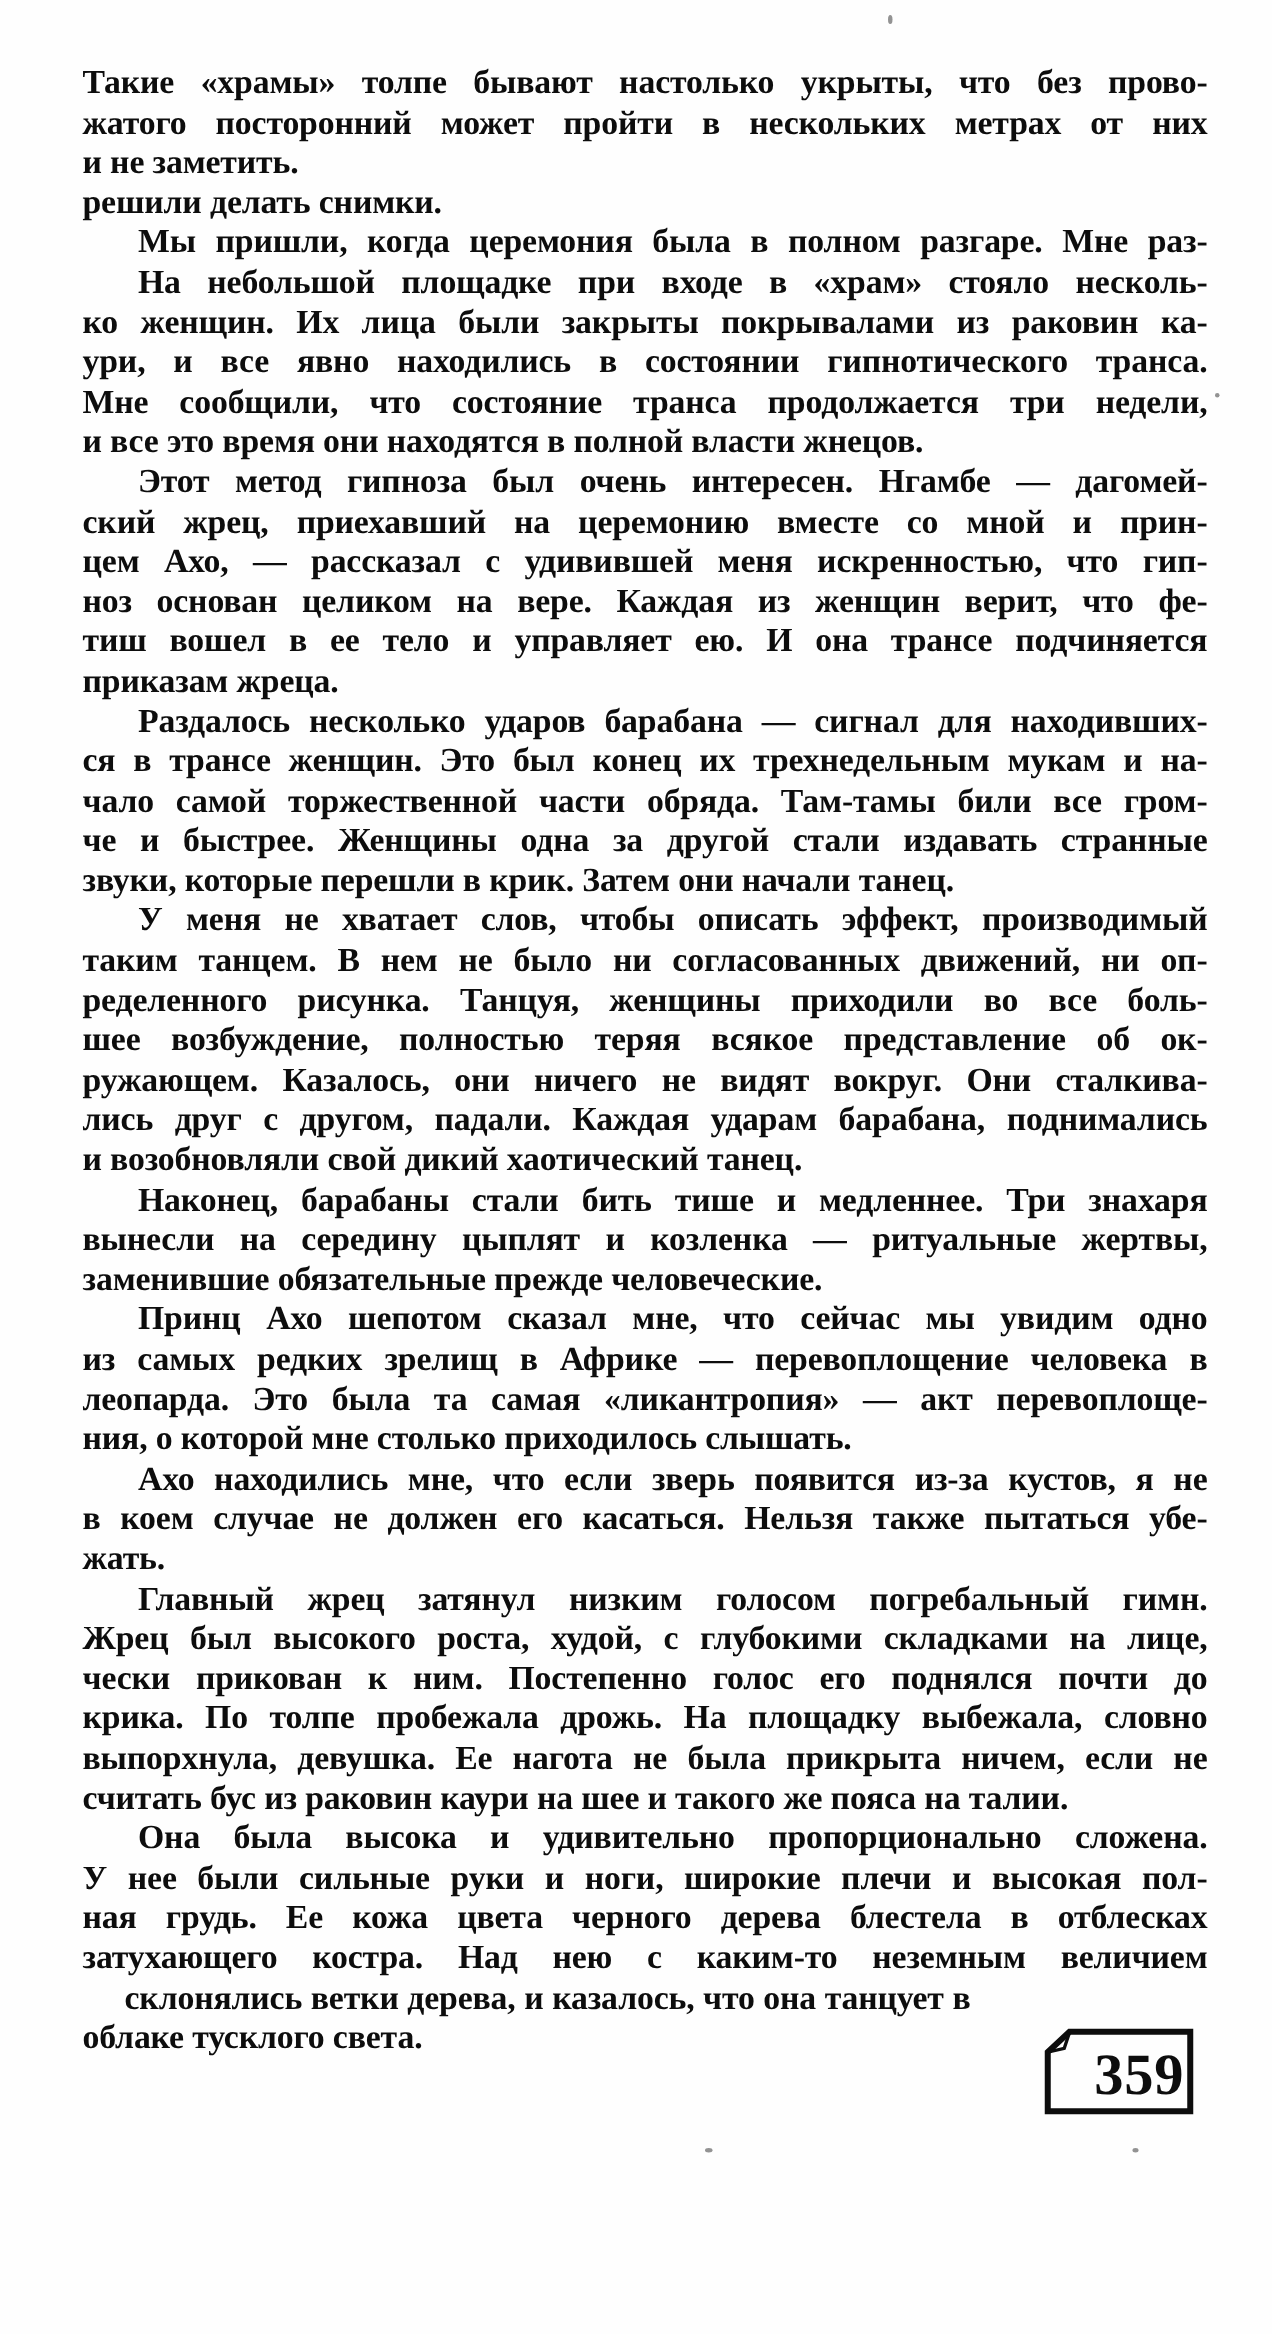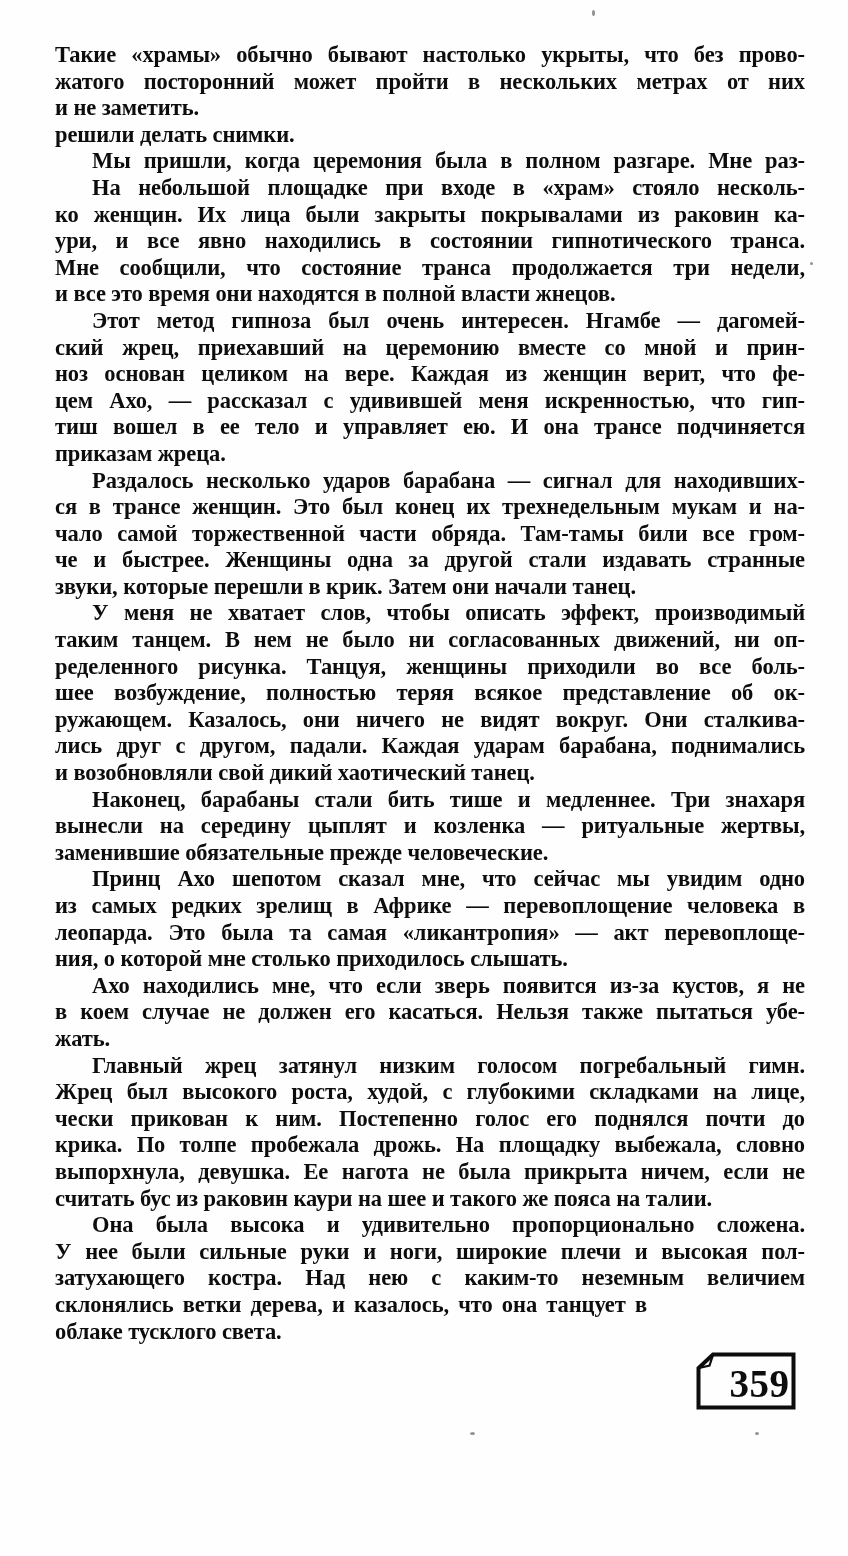--- a/index.html
+++ b/index.html
@@ -30,20 +30,21 @@
     text-align: justify;
     text-align-last: justify;
     white-space: normal;
     min-height: 26.6px;
   }
   .line.indent { text-indent: 37px; }
   .line.last { text-align-last: left; }
   
   .paragraph:last-child .line:nth-last-child(2) {
     padding-right: 158px;
+    margin-left: 28px;
   }
   .page-number-box {
     position: absolute;
     left: 696px; top: 1352px;
     width: 115px; height: 58px;
   }
   .page-number-box svg { position: absolute; left: 0; top: 0; }
   .page-number {
     position: absolute;
     left: 12px; right: 0; top: 4px; bottom: 0;
@@ -57,40 +58,40 @@
   
   .speck { position: absolute; background: #3a3a3a; border-radius: 50%; opacity: .55; }
 </style>
 </head>
 <body>
 
 <div class="page">
 
   <div class="text-column" id="text-column">
       <div class="paragraph">
-        <div class="line">Такие «храмы» обычно бывают настолько укрыты, что без прово-</div>
+        <div class="line">Такие «храмы» толпе бывают настолько укрыты, что без прово-</div>
         <div class="line">жатого посторонний может пройти в нескольких метрах от них</div>
         <div class="line last">и не заметить.</div>
       </div>
       <div class="paragraph">
         <div class="line last">решили делать снимки.</div>
         <div class="line indent">Мы пришли, когда церемония была в полном разгаре. Мне раз-</div>
       </div>
       <div class="paragraph">
         <div class="line indent">На небольшой площадке при входе в «храм» стояло несколь-</div>
         <div class="line">ко женщин. Их лица были закрыты покрывалами из раковин ка-</div>
         <div class="line">ури, и все явно находились в состоянии гипнотического транса.</div>
         <div class="line">Мне сообщили, что состояние транса продолжается три недели,</div>
         <div class="line last">и все это время они находятся в полной власти жнецов.</div>
       </div>
       <div class="paragraph">
         <div class="line indent">Этот метод гипноза был очень интересен. Нгамбе — дагомей-</div>
         <div class="line">ский жрец, приехавший на церемонию вместе со мной и прин-</div>
+        <div class="line">цем Ахо, — рассказал с удивившей меня искренностью, что гип-</div>
         <div class="line">ноз основан целиком на вере. Каждая из женщин верит, что фе-</div>
-        <div class="line">цем Ахо, — рассказал с удивившей меня искренностью, что гип-</div>
         <div class="line">тиш вошел в ее тело и управляет ею. И она трансе подчиняется</div>
         <div class="line last">приказам жреца.</div>
       </div>
       <div class="paragraph">
         <div class="line indent">Раздалось несколько ударов барабана — сигнал для находивших-</div>
         <div class="line">ся в трансе женщин. Это был конец их трехнедельным мукам и на-</div>
         <div class="line">чало самой торжественной части обряда. Там-тамы били все гром-</div>
         <div class="line">че и быстрее. Женщины одна за другой стали издавать странные</div>
         <div class="line last">звуки, которые перешли в крик. Затем они начали танец.</div>
       </div>
@@ -123,20 +124,21 @@
         <div class="line indent">Главный жрец затянул низким голосом погребальный гимн.</div>
         <div class="line">Жрец был высокого роста, худой, с глубокими складками на лице,</div>
         <div class="line">чески прикован к ним. Постепенно голос его поднялся почти до</div>
         <div class="line">крика. По толпе пробежала дрожь. На площадку выбежала, словно</div>
         <div class="line">выпорхнула, девушка. Ее нагота не была прикрыта ничем, если не</div>
         <div class="line last">считать бус из раковин каури на шее и такого же пояса на талии.</div>
       </div>
       <div class="paragraph">
         <div class="line indent">Она была высока и удивительно пропорционально сложена.</div>
         <div class="line">У нее были сильные руки и ноги, широкие плечи и высокая пол-</div>
+        <div class="line">ная грудь. Ее кожа цвета черного дерева блестела в отблесках</div>
         <div class="line">затухающего костра. Над нею с каким-то неземным величием</div>
         <div class="line">склонялись ветки дерева, и казалось, что она танцует в</div>
         <div class="line last">облаке тусклого света.</div>
       </div>
     </div>
 
   <div class="page-number-box">
     <svg width="100" height="58" viewBox="0 0 100 58" aria-hidden="true">
       <polygon points="17,2.5 97.5,2.5 97.5,55.5 2.5,55.5 2.5,16" fill="#fefefe" stroke="#0d0d0d" stroke-width="4" stroke-linejoin="miter"></polygon>
       <polyline points="17,3 13.5,13.5 3,16" fill="none" stroke="#0d0d0d" stroke-width="2.2"></polyline>

